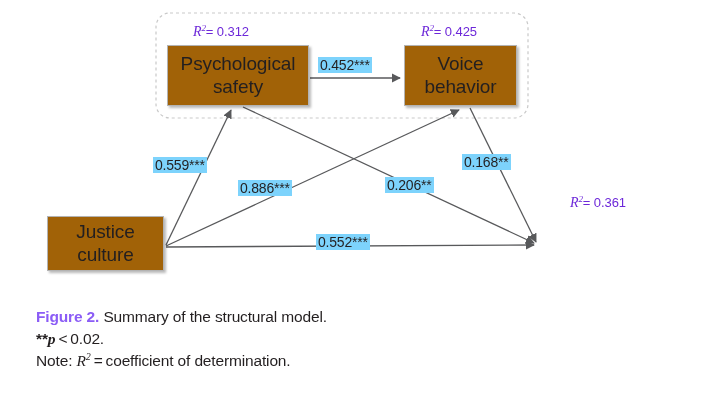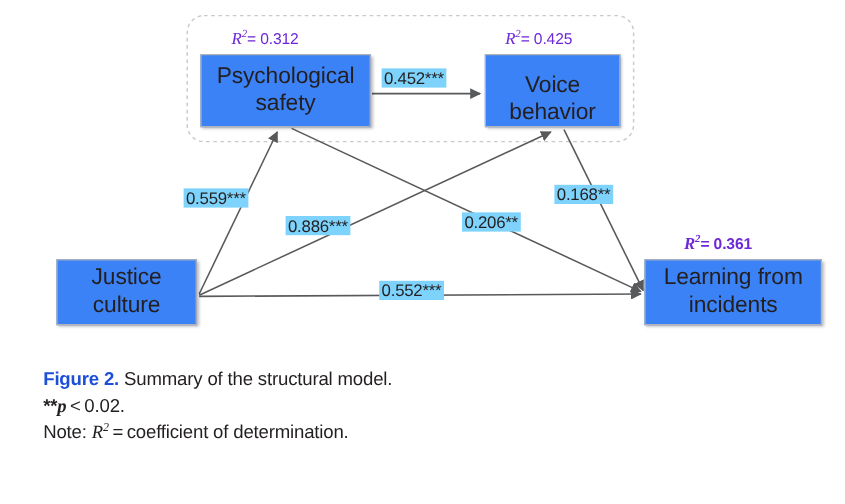--- a/index.html
+++ b/index.html
@@ -30,57 +30,57 @@
     top: 0;
     width: 704px;
     height: 300px;
     display: block;
   }
 
   
   .node-box {
     position: absolute;
     box-sizing: border-box;
-    background: #3b82f6;
+    background: #a16207;
     border: 1px solid #b3b3b3;
     box-shadow: 1.5px 1.5px 2.5px rgba(0,0,0,0.28);
     display: flex;
     align-items: center;
     justify-content: center;
     text-align: center;
     line-height: 1.16;
     font-size: 19px;
     color: #231f20;
     letter-spacing: -0.1px;
   }
   .node-box span { display: block; padding: 0 4px; }
 
   #node-psych-safety { left: 167px; top: 45px; width: 142px; height: 61px; }
-  #node-voice        { left: 404px; top: 45px; width: 113px; height: 61px; align-items: flex-end; }
+  #node-voice        { left: 404px; top: 45px; width: 113px; height: 61px; }
   #node-justice      { left: 47px;  top: 216px; width: 117px; height: 55px; }
   #node-learning     { left: 537px; top: 216px; width: 148px; height: 55px; }
 
   
   .r2-label {
     position: absolute;
     font-size: 13px;
     color: #6d28d9;
     white-space: nowrap;
     letter-spacing: -0.1px;
   }
   .r2-label i {
     font-family: "Liberation Serif", serif;
     font-style: italic;
     font-size: 14px;
   }
   .r2-label sup { font-size: 9px; vertical-align: super; font-family: "Liberation Serif", serif; font-style: italic; }
 
   #r2-psych    { left: 193px; top: 23px; }
   #r2-voice    { left: 421px; top: 23px; }
-  #r2-learning { left: 570px; top: 194px; font-weight: bold; }
+  #r2-learning { left: 570px; top: 194px; }
 
   
   .path-label {
     position: absolute;
     font-size: 14px;
     color: #231f20;
     white-space: nowrap;
     background: #7dd3fc;
     padding: 0 2px;
     letter-spacing: -0.2px;
@@ -98,21 +98,21 @@
     left: 36px;
     top: 306px;
     width: 640px;
     font-size: 15.5px;
     line-height: 1.42;
     color: #231f20;
     letter-spacing: -0.15px;
   }
   #caption .fig-num {
     font-weight: bold;
-    color: #1d4ed8;
+    color: #8b5cf6;
   }
   .note-serif {
     font-family: "Liberation Serif", serif;
     font-style: italic;
   }
   .note-serif sup { font-size: 10px; vertical-align: super; }
   .caption-line { display: block; }
   .p-ital { font-family: "Liberation Serif", serif; font-style: italic; font-weight: bold; }
   .stars { font-weight: bold; }
   .lt { padding: 0 3px; }
@@ -149,23 +149,20 @@
   </div>
 
   <div class="node-box" id="node-voice">
     <span>Voice behavior</span>
   </div>
 
   <div class="node-box" id="node-justice">
     <span>Justice culture</span>
   </div>
 
-  <div class="node-box" id="node-learning">
-    <span>Learning from incidents</span>
-  </div>
 
   <div class="r2-label" id="r2-psych">
     <i>R</i><sup>2</sup><span>= 0.312</span>
   </div>
 
   <div class="r2-label" id="r2-voice">
     <i>R</i><sup>2</sup><span>= 0.425</span>
   </div>
 
   <div class="r2-label" id="r2-learning">

